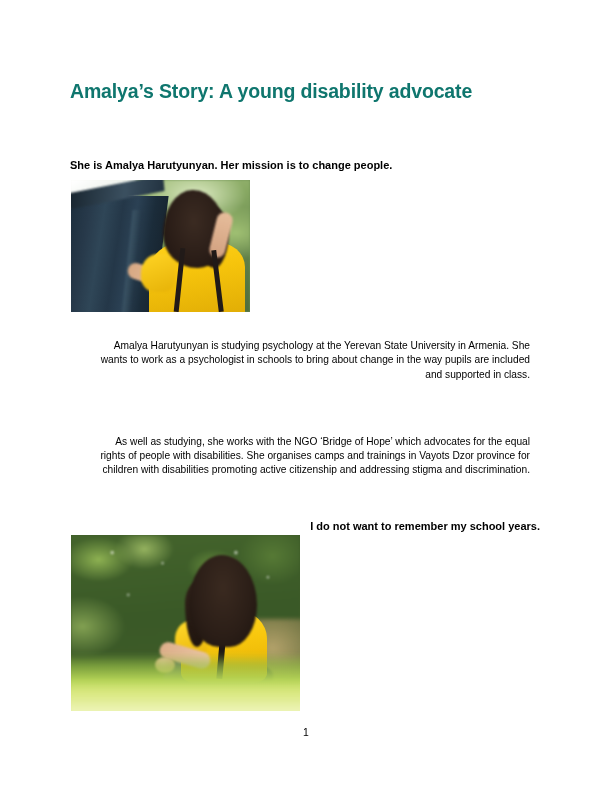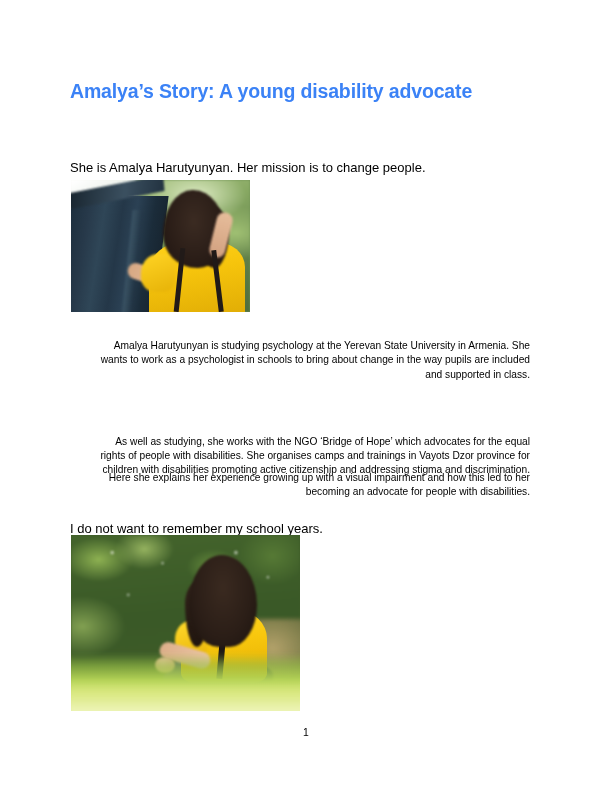--- a/index.html
+++ b/index.html
@@ -27,48 +27,48 @@
   
   .doc-title {
     position: absolute;
     left: 70px;
     top: 66px;
     width: 470px;
     font-size: 19.5px;
     font-weight: bold;
     letter-spacing: -0.15px;
     line-height: 24px;
-    color: #3b82f6;
+    color: #0f766e;
   }
 
   .subtitle {
     position: absolute;
     left: 70px;
     top: 110px;
     width: 452px;
     font-size: 10.6px;
     line-height: 14.6px;
     color: #000;
   }
   .subtitle a {
     color: #1155cc;
     text-decoration: underline;
   }
 
   .section-head {
     position: absolute;
     left: 70px;
     width: 470px;
-    font-size: 13px;
-    font-weight: normal;
+    font-size: 11px;
+    font-weight: bold;
     line-height: 15px;
     color: #000;
   }
   .section-head.h1 { top: 149px; }
-  .section-head.h2 { top: 510px; }
+  .section-head.h2 { top: 510px; text-align: right; }
 
   .para {
     position: absolute;
     left: 98px;
     width: 432px;
     font-size: 10.2px;
     line-height: 14.2px;
     color: #000;
     text-align: right;
   }
@@ -435,21 +435,20 @@
     <div class="p1-hair"></div>
     <div class="p1-arm2"></div>
     <div class="p1-strap-a"></div>
     <div class="p1-strap-b"></div>
   </div>
 
   <p class="para p1">Amalya Harutyunyan is studying psychology at the Yerevan State University in Armenia. She wants to work as a psychologist in schools to bring about change in the way pupils are included and supported in class.</p>
 
   <p class="para p2">As well as studying, she works with the NGO ‘Bridge of Hope’ which advocates for the equal rights of people with disabilities. She organises camps and trainings in Vayots Dzor province for children with disabilities promoting active citizenship and addressing stigma and discrimination.</p>
 
-  <p class="para p3">Here she explains her experience growing up with a visual impairment and how this led to her becoming an advocate for people with disabilities.</p>
 
   <h2 class="section-head h2">I do not want to remember my school years.</h2>
 
   <div class="photo2">
     <div class="p2-hedge"></div>
     <div class="p2-dry"></div>
     <div class="p2-specks"></div>
     <div class="p2-leg-a"></div>
     <div class="p2-shoe"></div>
     <div class="p2-leg-b"></div>

